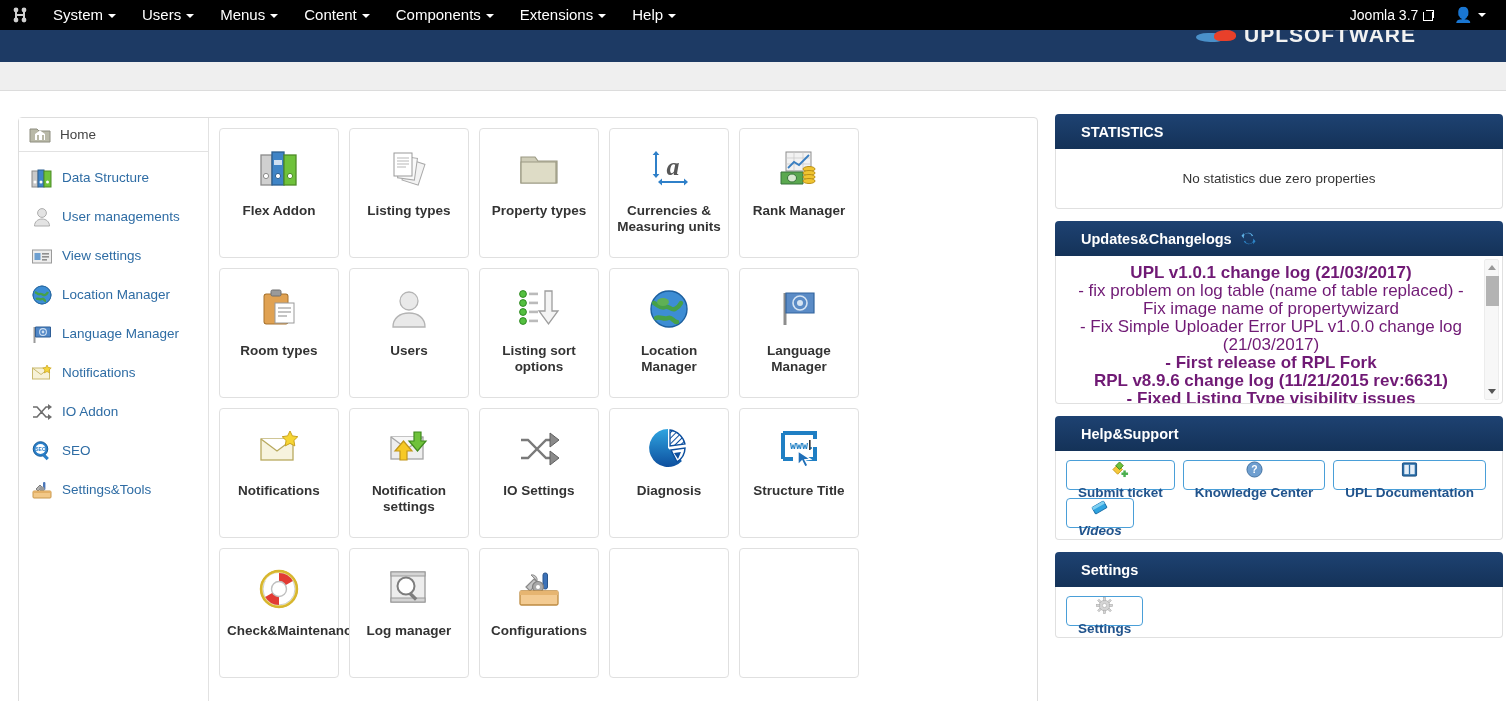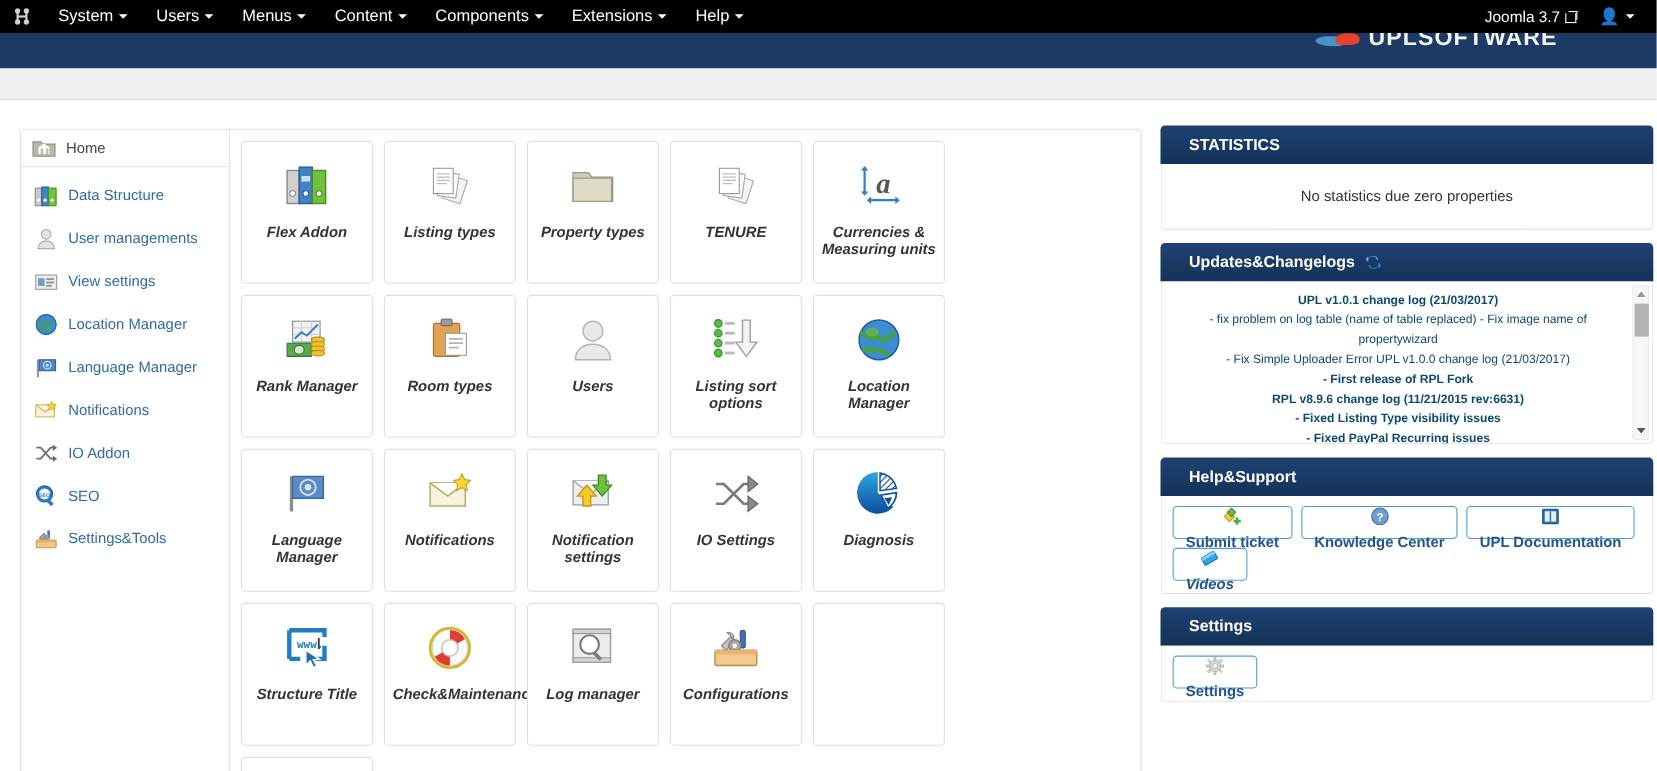--- a/index.html
+++ b/index.html
@@ -144,21 +144,21 @@
     padding-top: 14px;
     cursor: pointer;
   }
   .tile-icon {
     width: 52px; height: 52px;
     display: flex; align-items: center; justify-content: center;
     margin-bottom: 8px;
   }
   .tile-label {
     font-size: 13.5px; font-weight: bold; color: #333333;
-    text-align: center; line-height: 16px; width: 104px; font-style: italic;
+    text-align: center; line-height: 16px; width: 104px;
   }
 
   
   .rightcol {
     position: absolute; left: 1055px; top: 22px;
     width: 448px;
   }
   .panel { margin-bottom: 12px; }
   .panel-head {
     height: 35px; padding: 0 26px;
@@ -180,21 +180,21 @@
   }
   .stats-text { font-size: 13.5px; color: #333333; }
 
   
   .changelog-body {
     position: relative;
     height: 148px; overflow: hidden;
     padding: 8px 26px 0 10px;
   }
   .cl-line {
-    font-size: 11px; color: #0c4a6e; line-height: 18px;
+    font-size: 17px; color: #701a75; line-height: 18px;
   }
   .cl-bold { font-weight: bold; }
   .cl-scroll {
     position: absolute; right: 3px; top: 3px;
     width: 15px; height: 141px;
     background: #f7f7f7; border: 1px solid #ececec;
     border-radius: 2px;
   }
   .cl-arrow-up, .cl-arrow-dn {
     position: absolute; left: 3px; width: 0; height: 0;
@@ -431,36 +431,20 @@
         <div class="tile">
           <span class="tile-icon">
             <svg width="44" height="44" viewBox="0 0 44 44">
                 <path d="M4 10h14l3 4h19v22H4z" fill="#cfcdb8" stroke="#9c9a84" stroke-width="1.2"></path>
                 <path d="M4 15h35v21H4z" fill="#dedcc6" stroke="#9c9a84" stroke-width="1.2"></path>
               </svg>
           </span>
           <span class="tile-label">Property types</span>
         </div>
 
-        <div class="tile">
-          <span class="tile-icon">
-            <svg width="44" height="44" viewBox="0 0 44 44">
-                <rect x="18" y="14" width="17" height="22" fill="#f3f3f3" stroke="#a8a8a8" transform="rotate(18 26 25)"></rect>
-                <rect x="12" y="10" width="17" height="22" fill="#f9f9f9" stroke="#a8a8a8" transform="rotate(8 20 21)"></rect>
-                <rect x="7" y="6" width="18" height="23" fill="#ffffff" stroke="#9a9a9a"></rect>
-                <g stroke="#bdbdbd" stroke-width="1.1">
-                  <line x1="10" y1="11" x2="22" y2="11"></line>
-                  <line x1="10" y1="14" x2="22" y2="14"></line>
-                  <line x1="10" y1="17" x2="22" y2="17"></line>
-                  <line x1="10" y1="20" x2="19" y2="20"></line>
-                </g>
-              </svg>
-          </span>
-          <span class="tile-label">TENURE</span>
-        </div>
 
         <div class="tile">
           <span class="tile-icon">
             <svg width="44" height="44" viewBox="0 0 44 44">
               <g stroke="#2f80c9" stroke-width="2" fill="none">
                   <line x1="9" y1="7" x2="9" y2="28"></line>
                 </g>
               <path d="M9 4l3.4 4h-6.8z" fill="#2f80c9"></path>
                 <path d="M9 31l3.4-4h-6.8z" fill="#2f80c9"></path>
               <text x="26" y="28" font-size="26" font-style="italic" font-weight="bold" text-anchor="middle" fill="#575757" font-family="serif">a</text>

